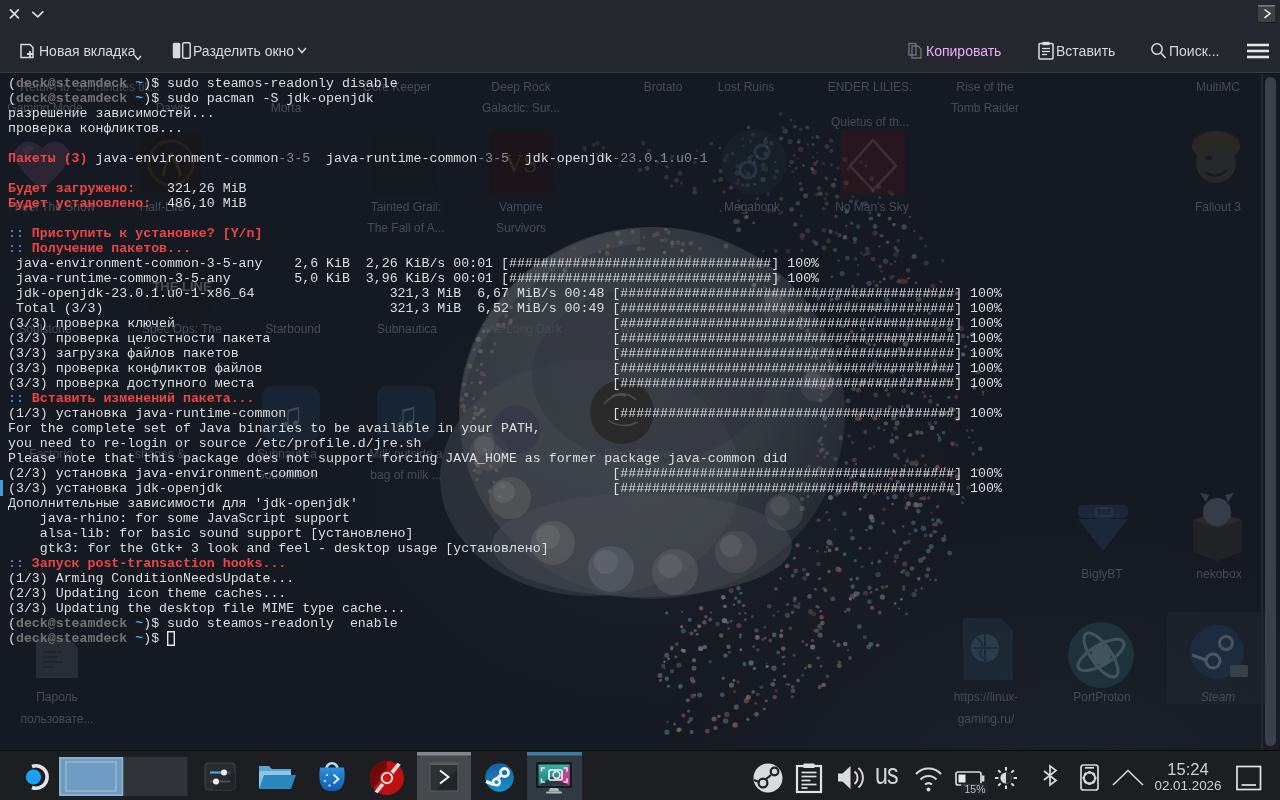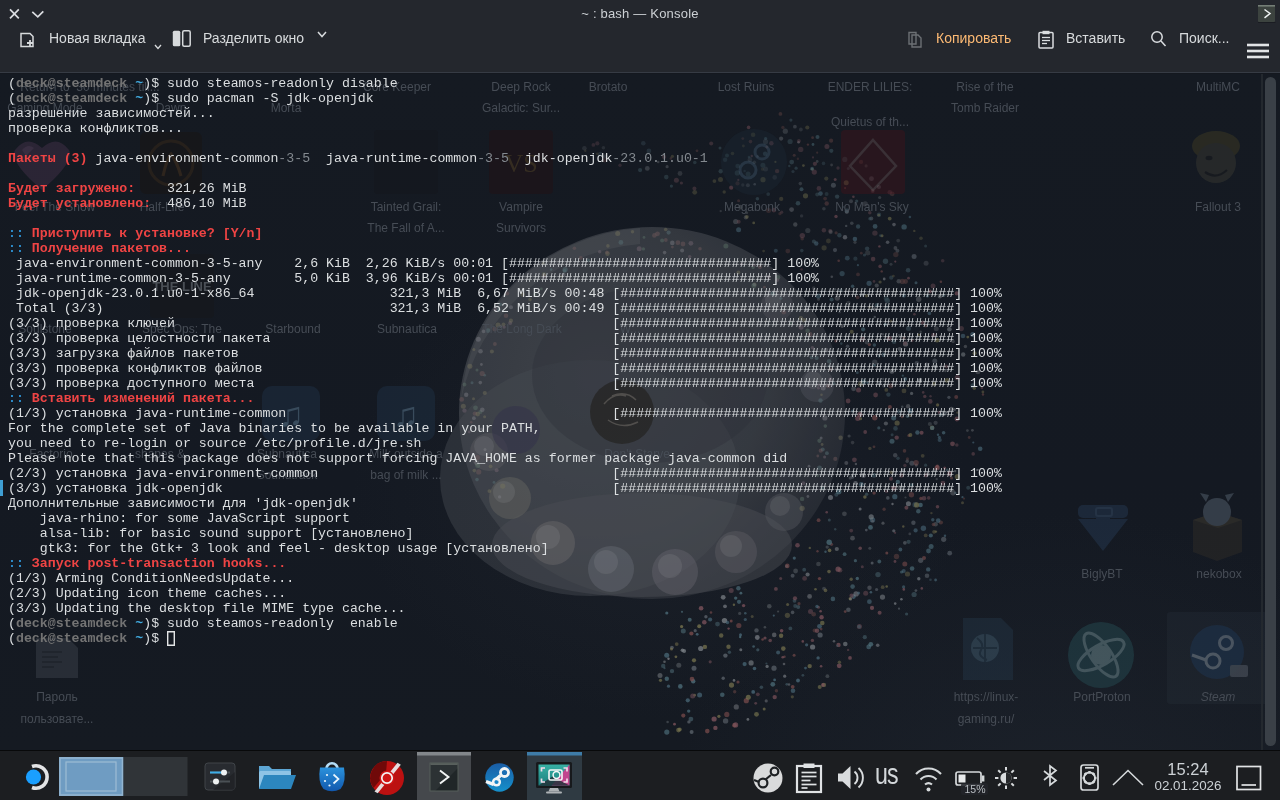--- a/index.html
+++ b/index.html
@@ -1,22 +1,22 @@
 <!DOCTYPE html>
 <html><head><meta charset="utf-8">
 <style>
 *{margin:0;padding:0;box-sizing:border-box}
 html,body{width:1280px;height:800px;overflow:hidden;background:#14181f;font-family:"Liberation Sans",sans-serif}
 #s{position:relative;width:1280px;height:800px}
 
 #title{position:absolute;left:0;top:0;width:1280px;height:30px;background:#24272d;color:#ccd0d4;font-size:13px}
 #title .cap{position:absolute;left:0;right:0;top:6px;text-align:center;letter-spacing:.2px}
 #tool{position:absolute;left:0;top:30px;width:1280px;height:43px;background:#24272d;color:#d7dadc;font-size:14px;border-bottom:1px solid #363b44}
-.titm{position:absolute;top:0;height:41px;display:flex;align-items:flex-start;gap:12px;white-space:nowrap}
-.dis{color:#fdba74}
+.titm{position:absolute;top:0;height:41px;display:flex;align-items:center;gap:2px;white-space:nowrap}
+.dis{color:#f0abfc}
 
 #desk{position:absolute;left:0;top:74px;width:1280px;height:676px;background:
  radial-gradient(430px 320px at 660px 415px, rgba(56,60,68,.18), rgba(20,24,31,0) 72%),
  radial-gradient(520px 400px at 1060px 740px, rgba(34,40,50,.5), rgba(20,24,31,0) 75%),
  linear-gradient(180deg,#151a22 0%,#141922 60%,#151a22 100%);overflow:hidden}
 .lbl{position:absolute;font-size:12px;color:#464c55;text-align:center;transform:translateX(-50%);white-space:nowrap}
 
 #term{position:absolute;left:8px;top:76px;font-family:"Liberation Mono",monospace;font-size:13.25px;line-height:15px;color:#dcdfe1;white-space:pre}
 #term i{font-style:normal}
 #term .u{font-weight:bold;color:#737373}
@@ -1111,21 +1111,21 @@
    </g>
   </svg>
   <div class="lbl" style="left:45px;top:6px">Return to</div>
   <div class="lbl" style="left:45px;top:27px">Gaming Mode</div>
   <div class="lbl" style="left:118px;top:6px">30 minutes till...</div>
   <div class="lbl" style="left:171px;top:27px">Dawn</div>
   <div class="lbl" style="left:286px;top:27px">Morta</div>
   <div class="lbl" style="left:397px;top:6px">Core Keeper</div>
   <div class="lbl" style="left:521px;top:6px">Deep Rock</div>
   <div class="lbl" style="left:521px;top:27px">Galactic: Sur...</div>
-  <div class="lbl" style="left:608px;top:6px">Brotato</div>
+  <div class="lbl" style="left:663px;top:6px">Brotato</div>
   <div class="lbl" style="left:746px;top:6px">Lost Ruins</div>
   <div class="lbl" style="left:870px;top:6px">ENDER LILIES:</div>
   <div class="lbl" style="left:870px;top:41px">Quietus of th...</div>
   <div class="lbl" style="left:985px;top:6px">Rise of the</div>
   <div class="lbl" style="left:985px;top:27px">Tomb Raider</div>
   <div class="lbl" style="left:1218px;top:6px">MultiMC</div>
   <div class="lbl" style="left:55px;top:126px">Feel The Snow</div>
   <div class="lbl" style="left:162px;top:126px">Half-Life</div>
   <div class="lbl" style="left:406px;top:126px">Tainted Grail:</div>
   <div class="lbl" style="left:406px;top:147px">The Fall of A...</div>
@@ -1203,21 +1203,20 @@
   <svg width="1280" height="30" style="position:absolute">
    <g stroke="#dadce0" stroke-width="1.7" fill="none">
     <path d="M10 9.3 L18.8 18.4 M18.8 9.3 L10 18.4"></path>
     <path d="M32.3 11.8 L37.8 16.8 L43.3 11.3"></path>
    </g>
    <rect x="1258" y="5" width="17" height="17" rx="1" fill="#3c433f"></rect>
    <rect x="1258" y="5" width="17" height="1.6" fill="#747e76"></rect>
    <path d="M1258 22 l17 0 1 1 -18 0z" fill="#14161a" opacity="0.6"></path>
    <path d="M1264.5 9.5 L1270 13.5 L1264.5 17.8" stroke="#f0f3f3" stroke-width="1.5" fill="none"></path>
   </svg>
-  <div class="cap">~ : bash — Konsole</div>
  </div>
 
  <div id="tool">
   <div class="titm" style="left:17px">
    <svg width="20" height="20" viewBox="0 0 20 20">
           <path d="M4 3.5 h9 l3 3 V16.5 H4 Z" fill="none" stroke="#d7dadc" stroke-width="1.5"></path>
           <path d="M10 13 h6 M13 10 v6" stroke="#d7dadc" stroke-width="1.8"></path>
         </svg>
    <span>Новая вкладка</span>
    <svg width="8" height="6" viewBox="0 0 8 6" style="margin-left:-4px;margin-top:14px">

